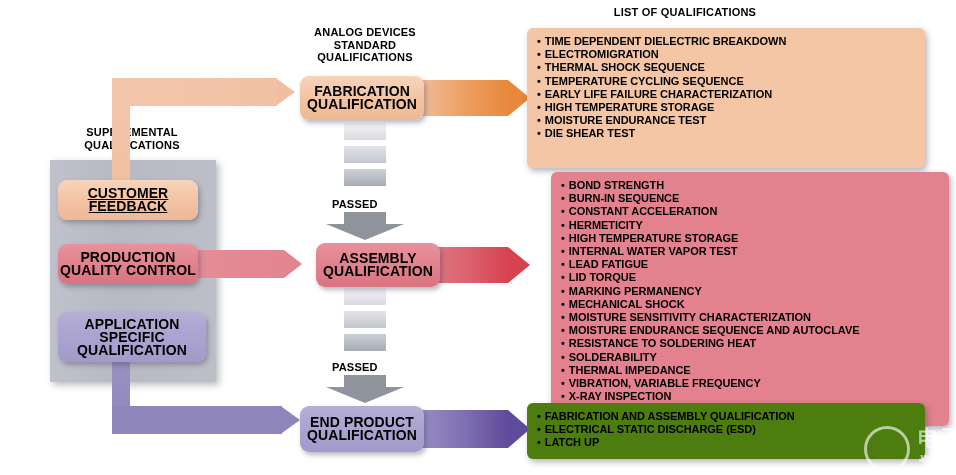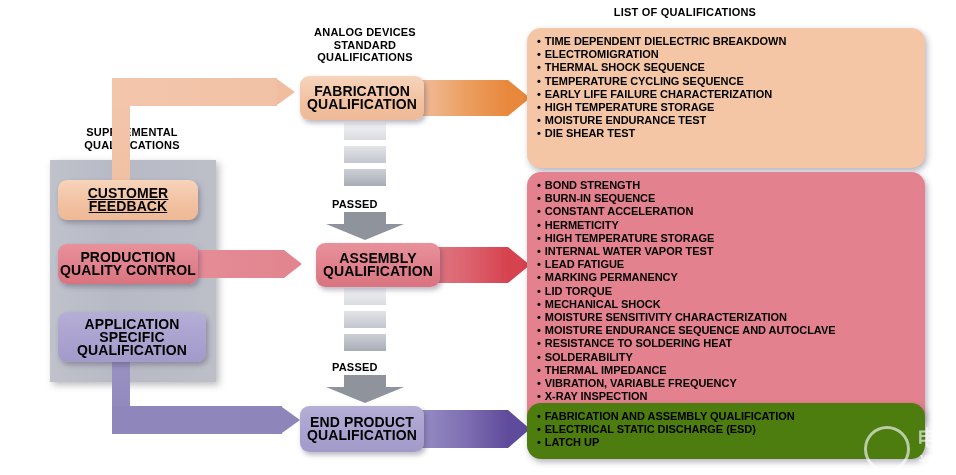--- a/index.html
+++ b/index.html
@@ -39,21 +39,21 @@
     box-shadow: 2px 3px 5px rgba(60,50,80,.35);
     z-index: 6;
   }
   .n-peach  { background: linear-gradient(180deg,#f7d4bb 0%, #f2c2a2 55%, #eeb996 100%); }
   .n-pink   { background: linear-gradient(180deg,#e8919b 0%, #e0818d 55%, #d9737f 100%); }
   .n-purple { background: linear-gradient(180deg,#b5aed6 0%, #aaa2cf 55%, #a29ac9 100%); }
 
   
   .panel {
     position: absolute;
-    border-radius: 14px;
+    border-radius: 6px;
     padding: 7px 0 7px 10px;
     box-shadow: 2px 3px 6px rgba(60,50,80,.38);
     z-index: 5;
   }
   .p-peach  { background:#f4c6a6; }
   .p-pink   { background:#e4818e; }
   .p-purple { background:#4d7c0f; }
   .panel ul { list-style: none; }
   .panel li {
     font-weight: bold;
@@ -220,31 +220,31 @@
         <li>ELECTROMIGRATION</li>
         <li>THERMAL SHOCK SEQUENCE</li>
         <li>TEMPERATURE CYCLING SEQUENCE</li>
         <li>EARLY LIFE FAILURE CHARACTERIZATION</li>
         <li>HIGH TEMPERATURE STORAGE</li>
         <li>MOISTURE ENDURANCE TEST</li>
         <li>DIE SHEAR TEST</li>
       </ul>
   </div>
 
-  <div class="panel p-pink" style="left:527px; top:172px; width:398px; height:254px;">
+  <div class="panel p-pink" style="left:551px; top:172px; width:398px; height:254px;">
     <ul id="list-assembly">
         <li>BOND STRENGTH</li>
         <li>BURN-IN SEQUENCE</li>
         <li>CONSTANT ACCELERATION</li>
         <li>HERMETICITY</li>
         <li>HIGH TEMPERATURE STORAGE</li>
         <li>INTERNAL WATER VAPOR TEST</li>
         <li>LEAD FATIGUE</li>
+        <li>LID TORQUE</li>
         <li>MARKING PERMANENCY</li>
-        <li>LID TORQUE</li>
         <li>MECHANICAL SHOCK</li>
         <li>MOISTURE SENSITIVITY CHARACTERIZATION</li>
         <li>MOISTURE ENDURANCE SEQUENCE AND AUTOCLAVE</li>
         <li>RESISTANCE TO SOLDERING HEAT</li>
         <li>SOLDERABILITY</li>
         <li>THERMAL IMPEDANCE</li>
         <li>VIBRATION, VARIABLE FREQUENCY</li>
         <li>X-RAY INSPECTION</li>
       </ul>
   </div>

